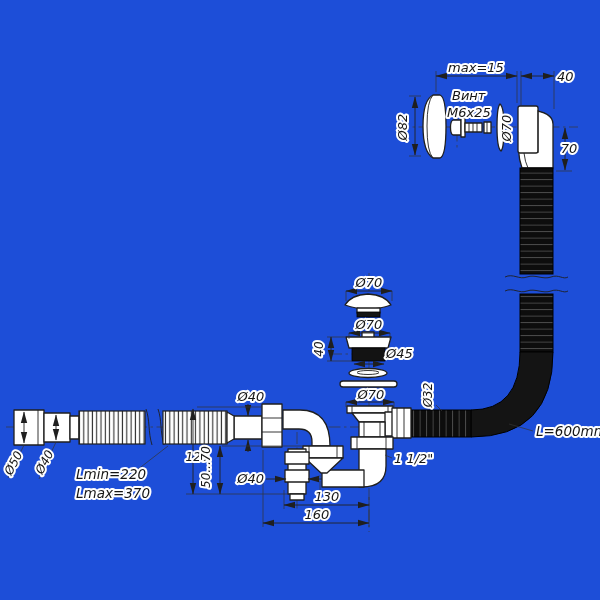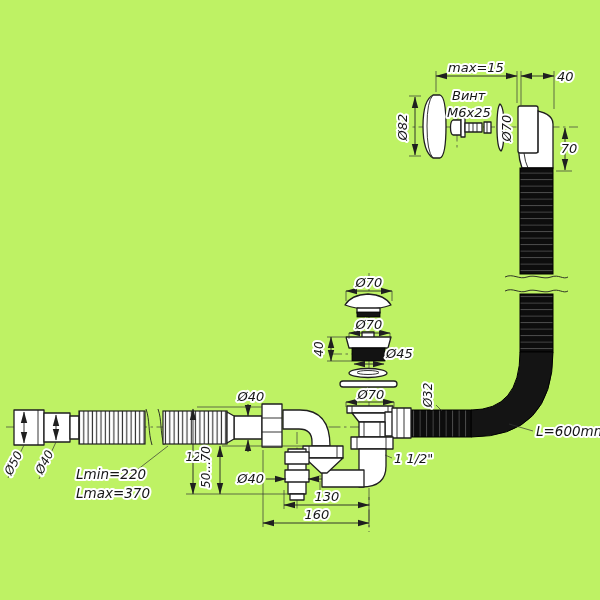--- a/index.html
+++ b/index.html
@@ -1,17 +1,17 @@
 <!DOCTYPE html>
 <html><head>
 <meta charset="utf-8">
 <style>
   html,body{margin:0;padding:0;background:#f4f4f4;}
   .canvas{
-    width:600px;height:600px;background:#bef264;position:relative;
+    width:600px;height:600px;background:#1d4ed8;position:relative;
     font-family:"DejaVu Sans",sans-serif;overflow:hidden;
   }
   svg{display:block;}
   .part{fill:#ffffff;stroke:#1f1f1f;stroke-width:1.3;stroke-linejoin:round;}
   .partthin{fill:none;stroke:#1f1f1f;stroke-width:0.9;}
   .dim{fill:none;stroke:#222;stroke-width:0.9;}
   .ext{fill:none;stroke:#333;stroke-width:0.7;}
   .cl{fill:none;stroke:#3a3a3a;stroke-width:0.7;stroke-dasharray:12 3.5 2.5 3.5;}
   .hoseedge{stroke:#000;stroke-width:1;}
   .lbl{font:italic 13px "DejaVu Sans",sans-serif;fill:#161616;paint-order:stroke;stroke:#ffffff;stroke-width:4px;stroke-linejoin:round;}

